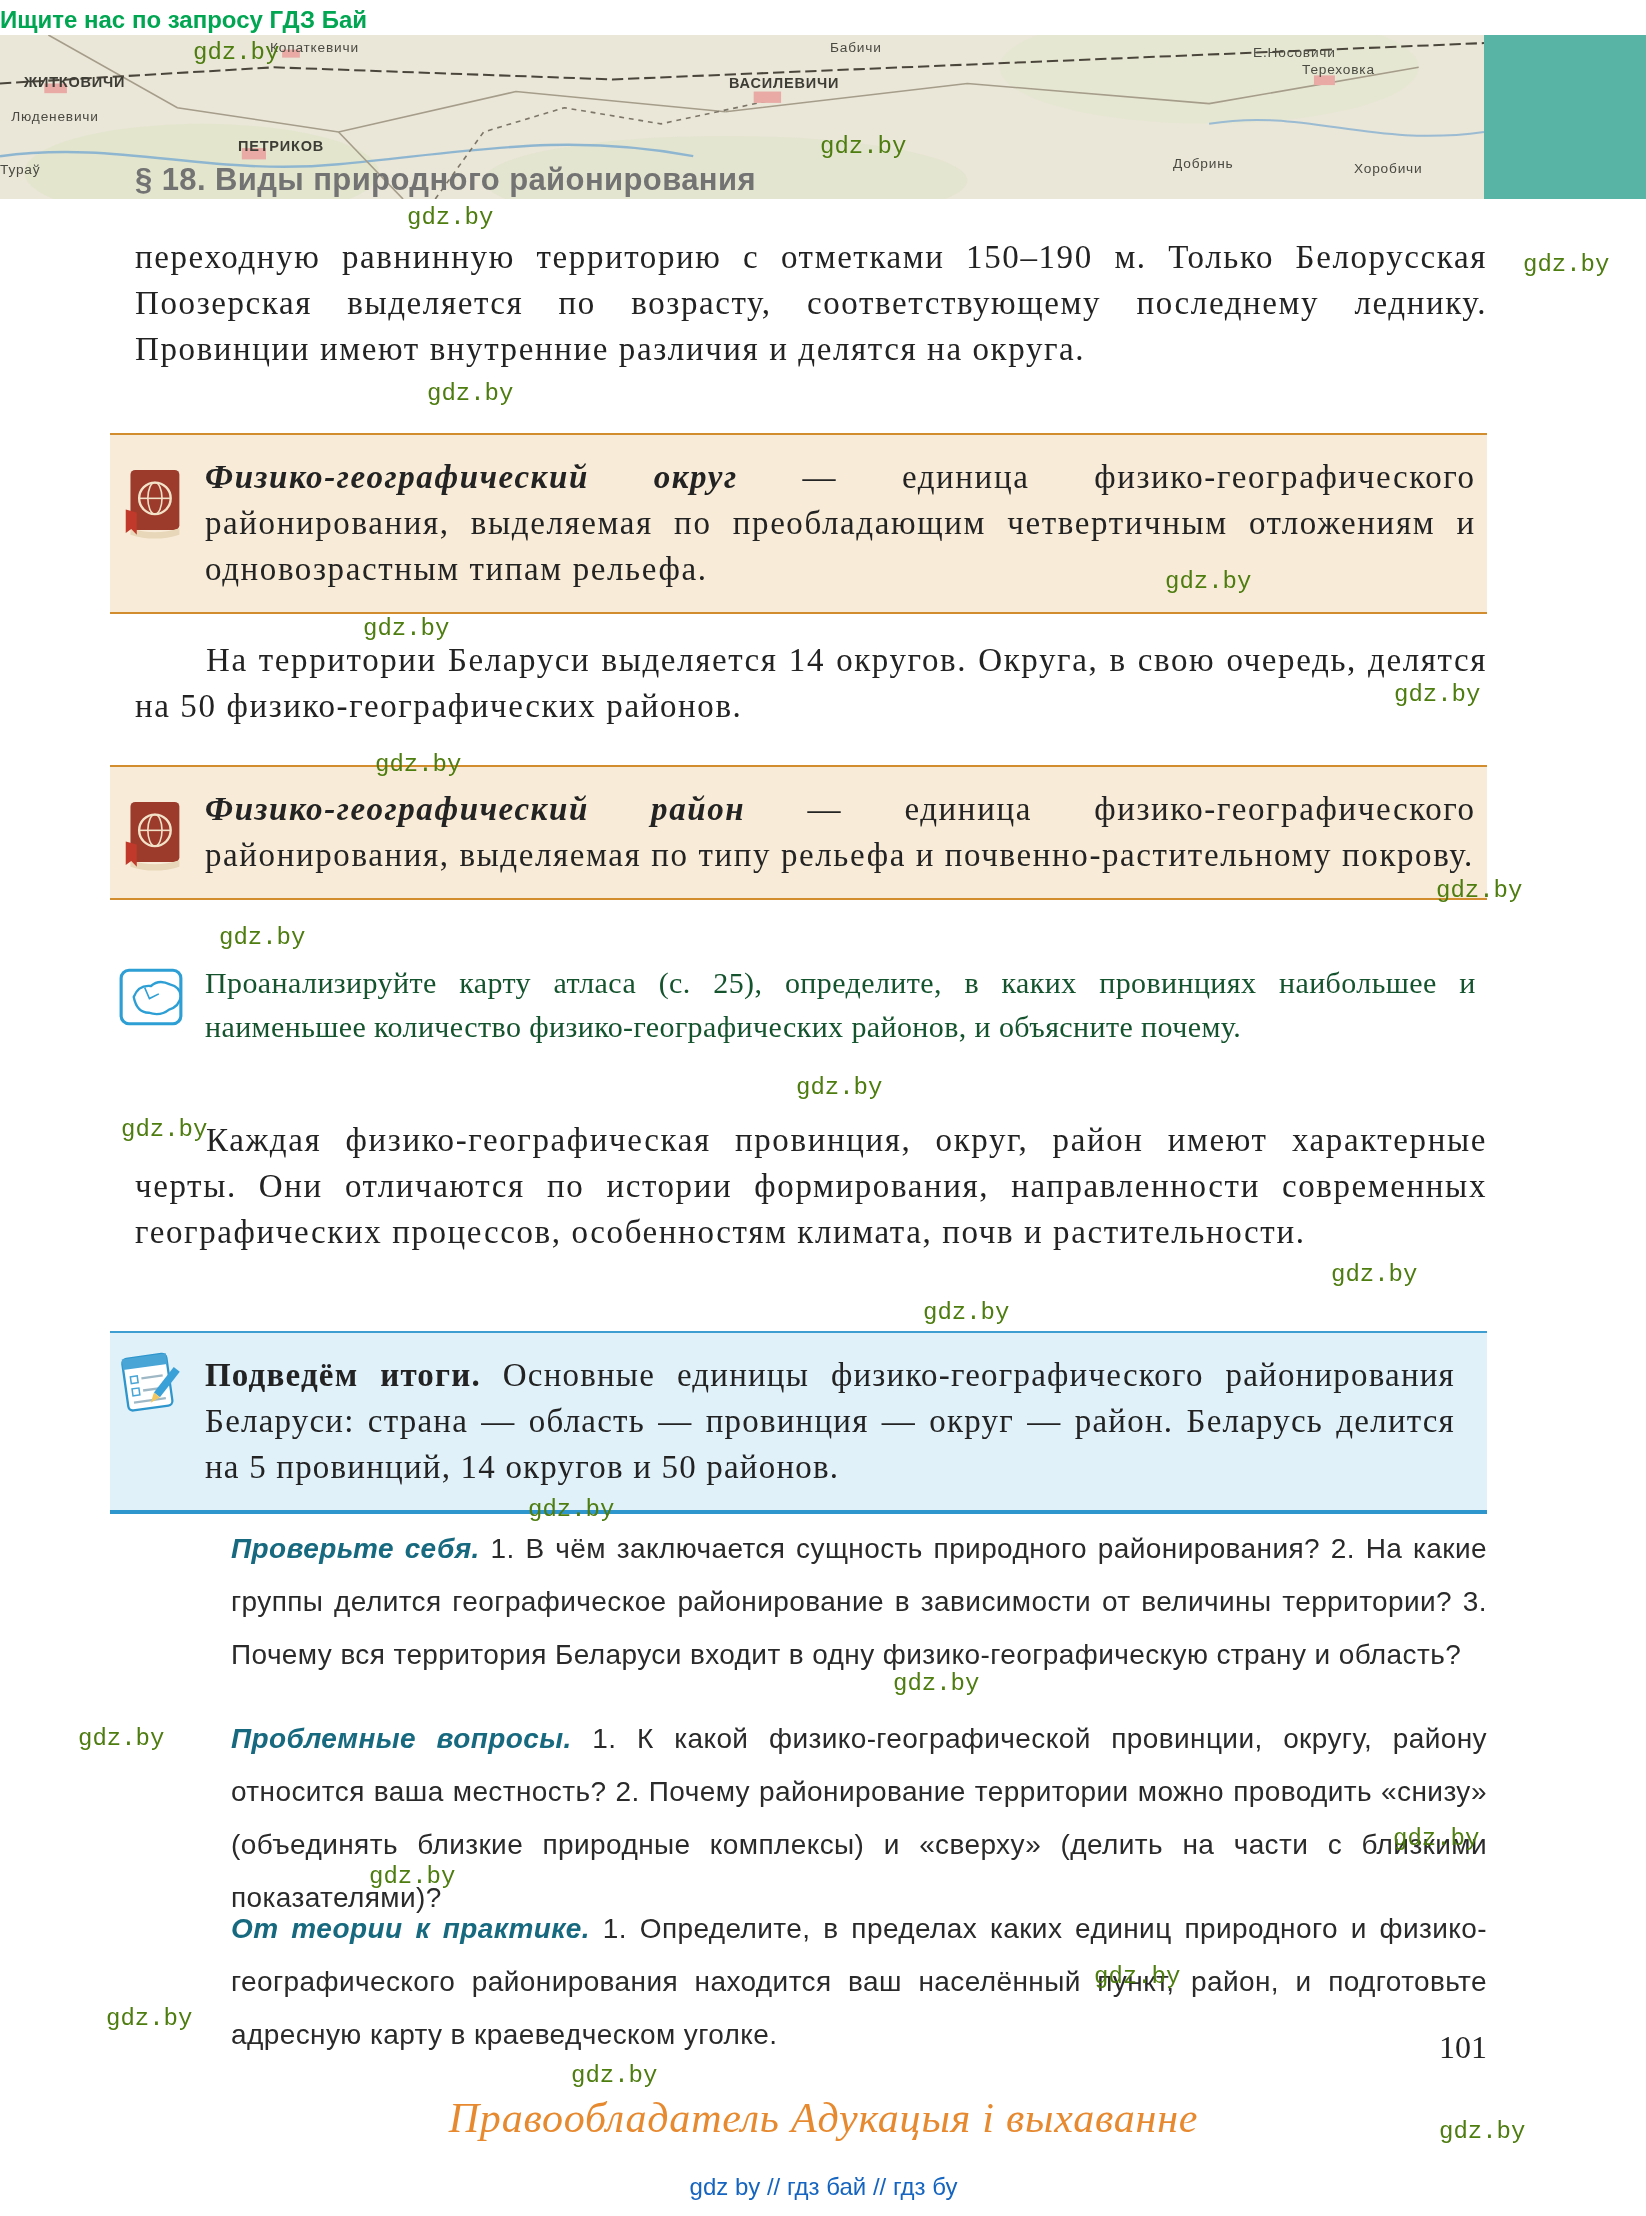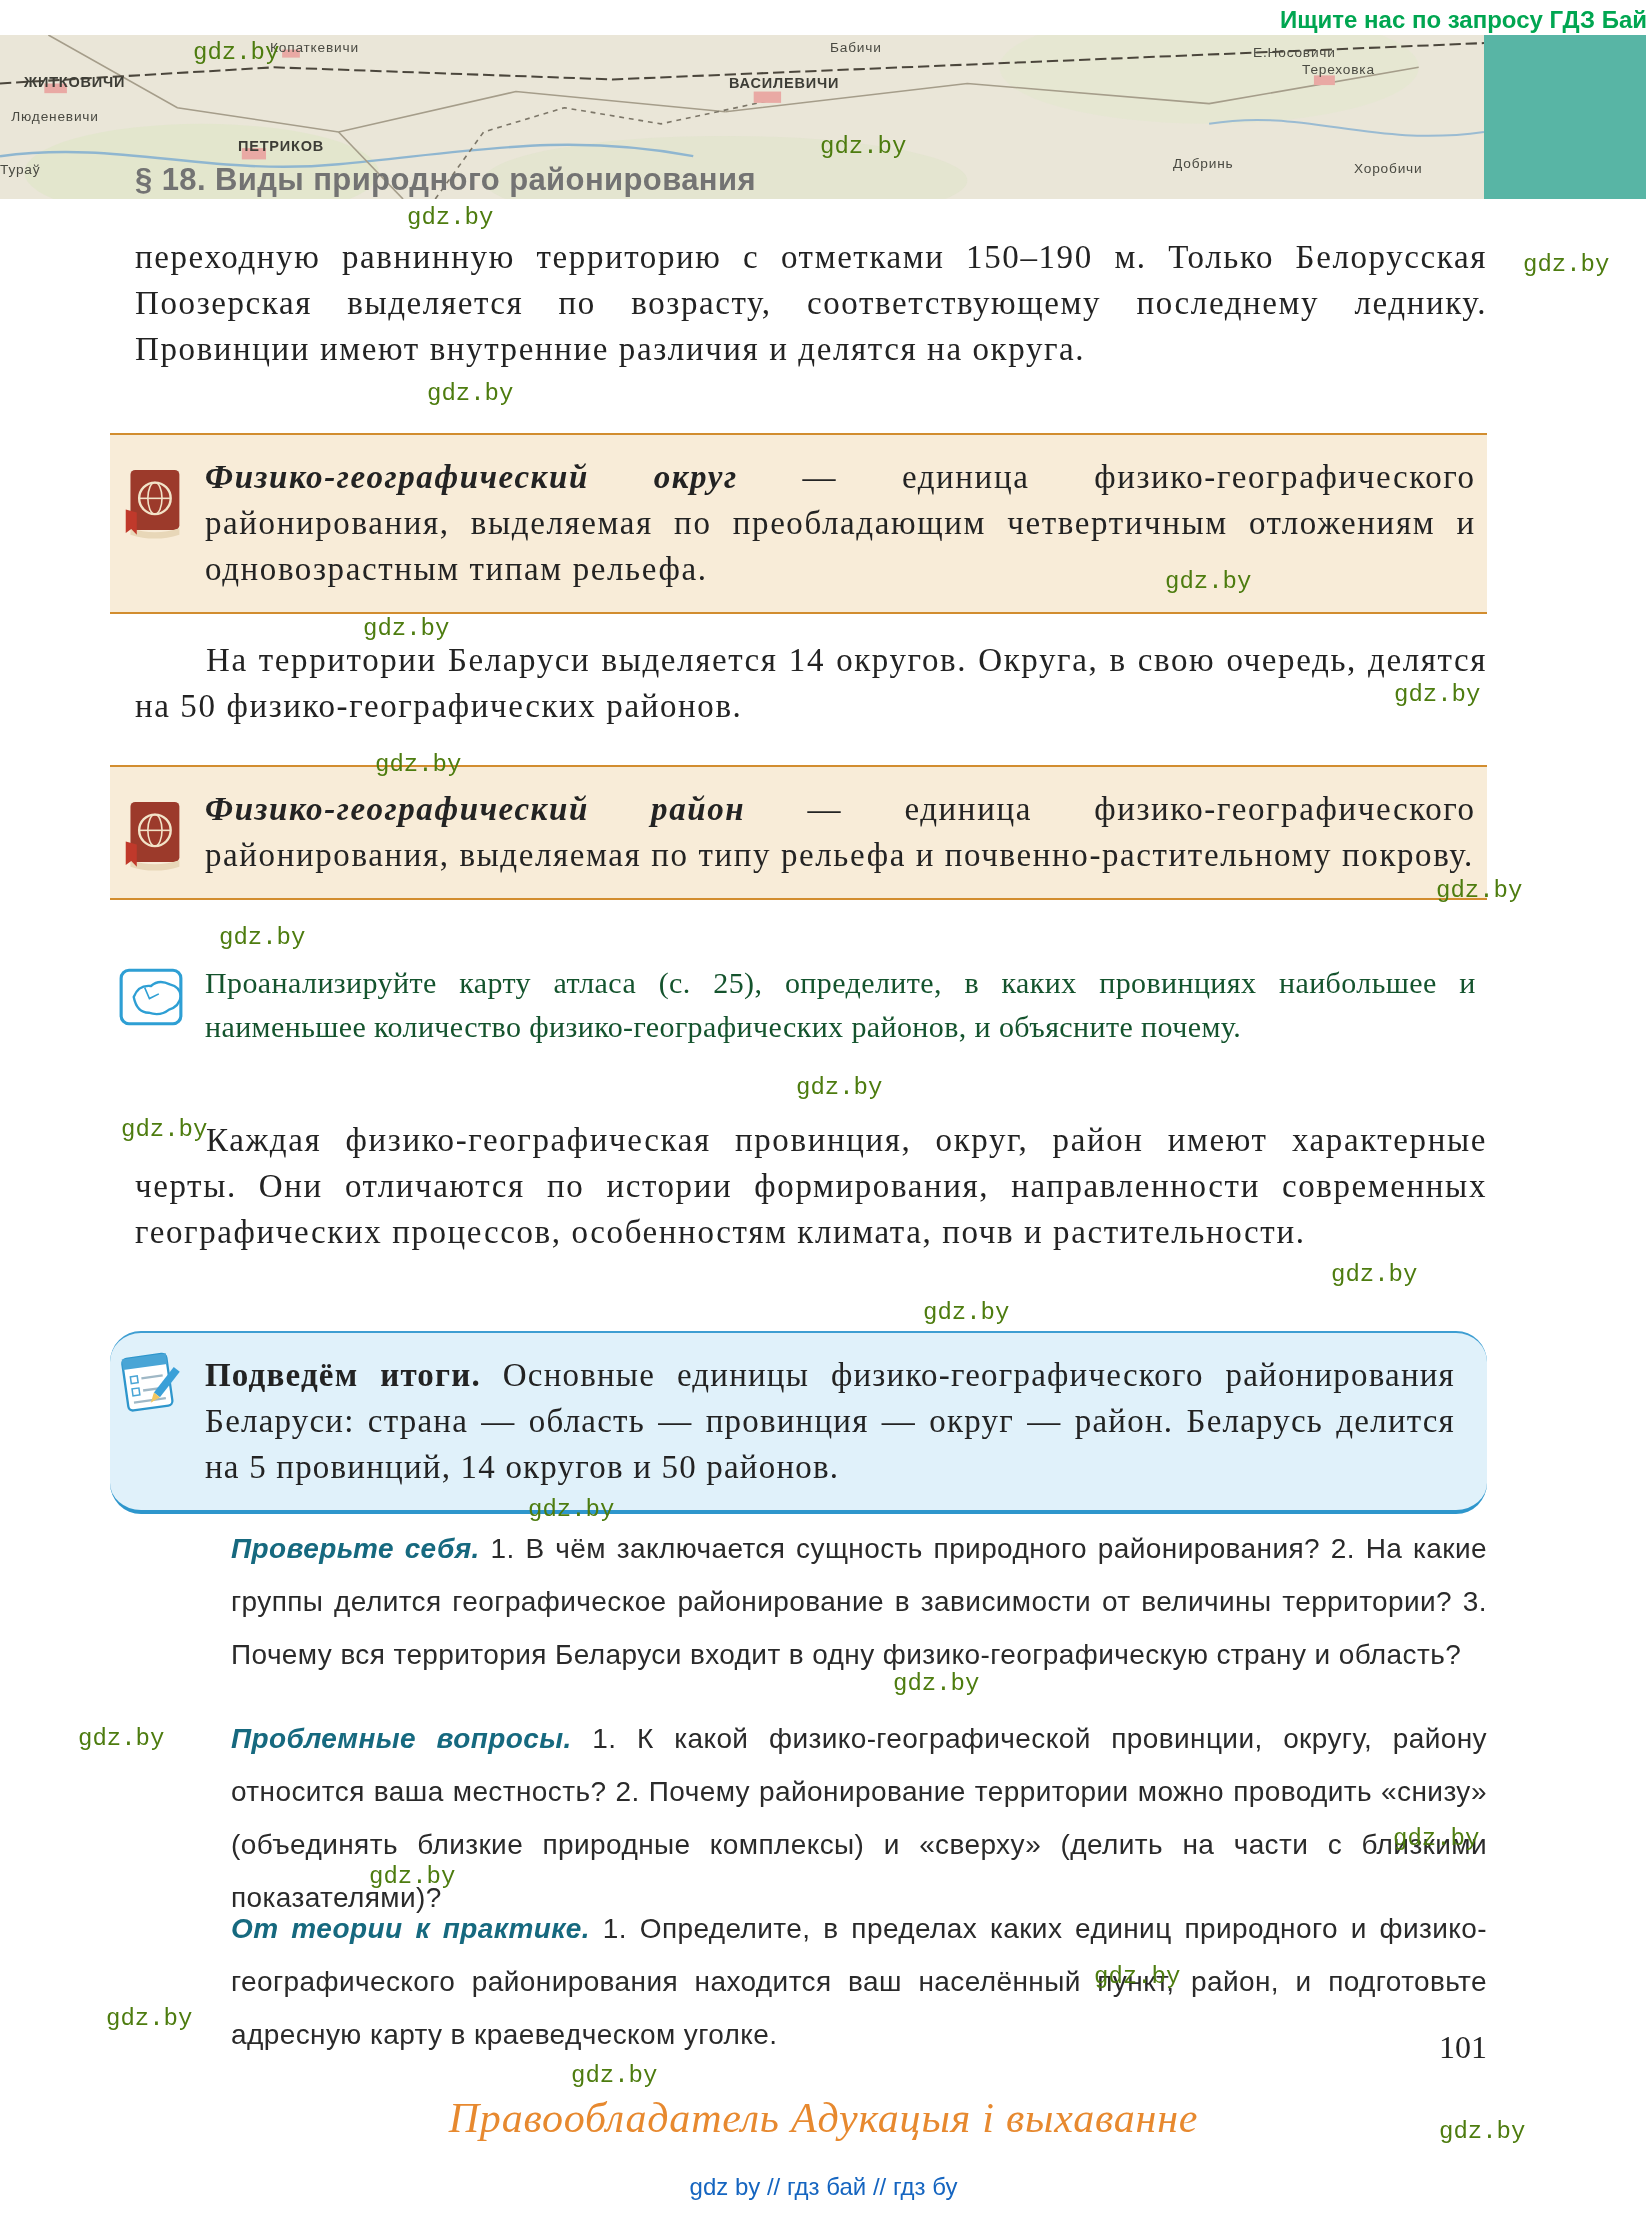--- a/index.html
+++ b/index.html
@@ -9,21 +9,21 @@
     width: 1647px;
     height: 2216px;
     background: #ffffff;
     overflow: hidden;
     font-family: "Liberation Serif", "DejaVu Serif", serif;
     color: #232323;
   }
   
   .top-banner {
     position: absolute; top: 6.4px; left: 0; width: 100%;
-    text-align: right;
+    text-align: left;
     font-family: "Liberation Sans", sans-serif;
     font-size: 24px; font-weight: 600; color: #00a651;
   }
   
   .map-header {
     position: absolute; top: 35px; left: 0; width: 1647px; height: 164px;
   }
   .map-area {
     position: absolute; left: 0; top: 0; width: 1484px; height: 164px;
     background: #eae6d8; overflow: hidden;
@@ -81,21 +81,20 @@
     text-align: justify; color: #14532d;
   }
   .task-icon { position: absolute; left: 8px; top: 3.2px; }
   
   .summary-box {
     position: absolute; top: 1331px; left: 110px; width: 1377px;
     background: #e0f1fa;
     border-top: 2.4px solid #3e9ed2;
     border-bottom: 4px solid #2e96cc;
     padding: 19.3px 32px 19.3px 95px;
-    border-radius: 31px;
   }
   .summary-box p {
     font-size: 33px; line-height: 46px; letter-spacing: 1.2px;
     text-align: justify; color: #232323;
   }
   .summary-title { font-weight: bold; }
   .summary-icon { position: absolute; left: 6.4px; top: 14.5px; }
   
   .q-block {
     position: absolute; left: 231px; width: 1256px;

